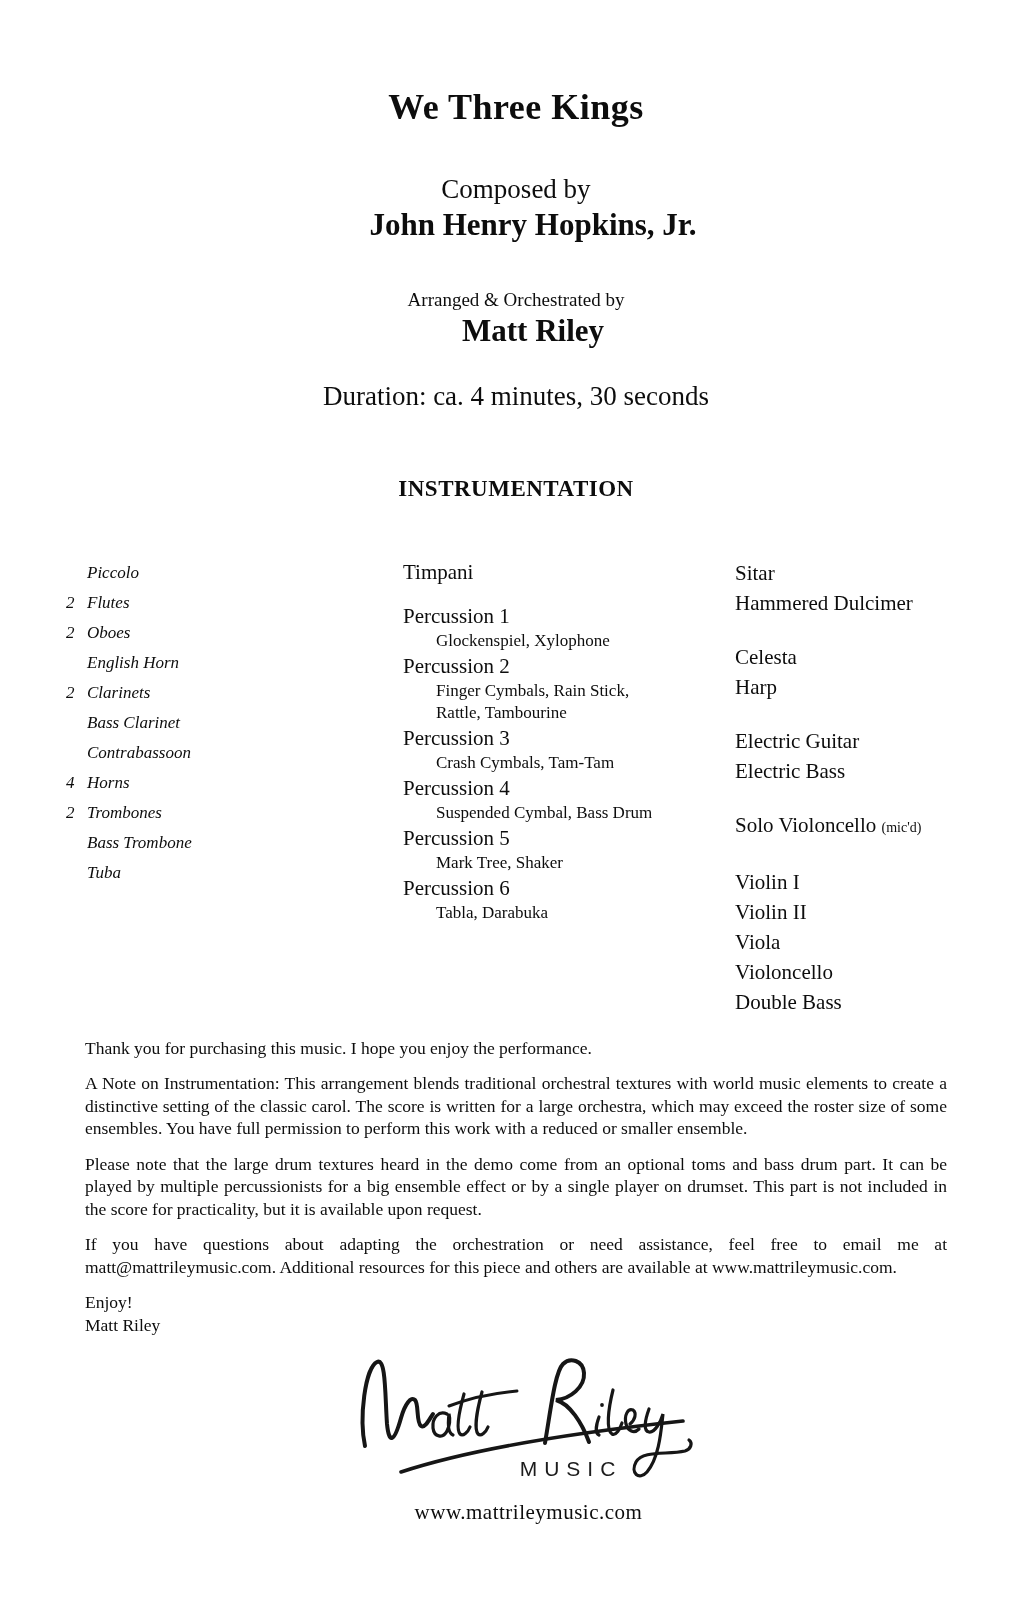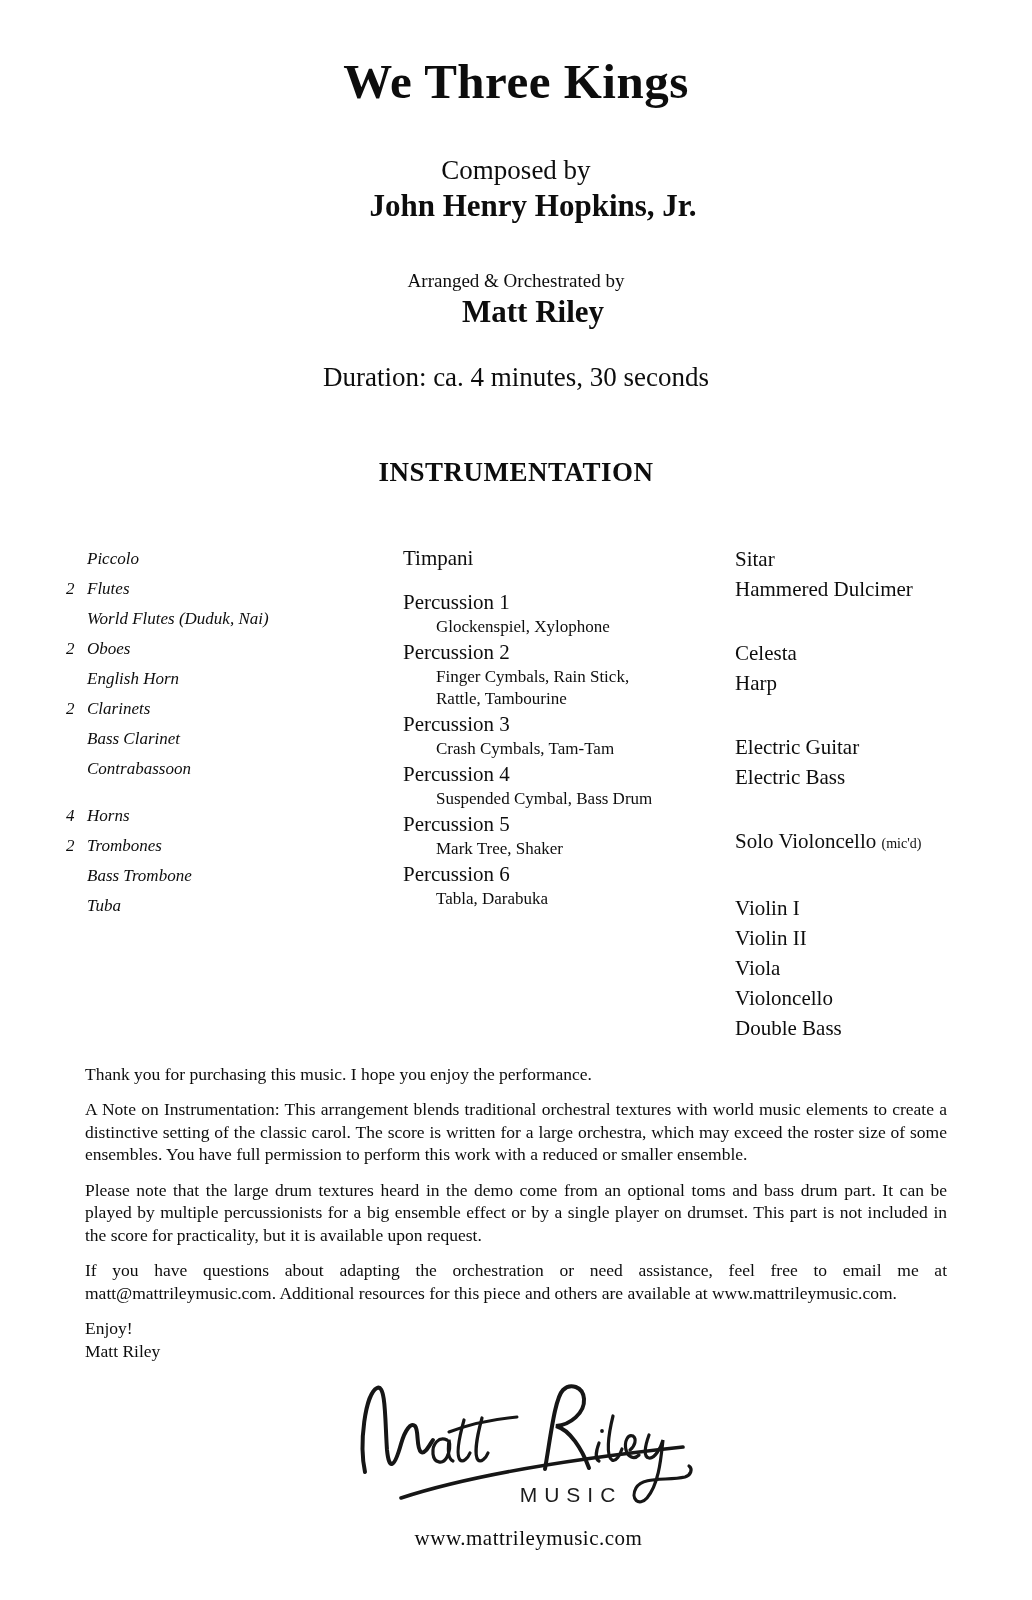--- a/index.html
+++ b/index.html
@@ -10,56 +10,56 @@
     height: 1600px;
     margin: 0 auto;
     background: #ffffff;
     color: #0d0d0d;
     font-family: "Liberation Serif", "DejaVu Serif", serif;
     overflow: hidden;
   }
   .center { text-align: center; }
 
   .title {
-    margin-top: 55px;
-    font-size: 49px;
+    margin-top: 88px;
+    font-size: 36px;
     font-weight: bold;
     line-height: 1.1;
     letter-spacing: 0.5px;
   }
   .byline-label { margin-top: 46px; font-size: 27px; }
   .byline-name  { margin-top: 2px;  font-size: 31px; font-weight: bold; padding-left: 34px; }
   .arr-label    { font-size: 19px; }
   .duration     { margin-top: 32px; font-size: 27px; }
   .section-heading {
     margin-top: 64px;
-    font-size: 27px;
+    font-size: 23px;
     font-weight: bold;
     letter-spacing: 0.5px;
   }
 
   .columns {
     margin-top: 56px;
     display: flex;
     padding-left: 66px;
     padding-right: 50px;
   }
   .col-left   { width: 337px; }
   .col-middle { width: 332px; }
   .col-right  { flex: 1; }
 
   .inst-row { font-size: 17px; line-height: 30px; white-space: nowrap; font-style: italic; }
   .inst-num { display: inline-block; width: 21px; }
-  .inst-group + .inst-group { margin-top: 17px; }
+  .inst-group + .inst-group { }
 
   .perc-entry.first-gap { margin-top: 16px; }
   .perc-head { font-size: 21px; line-height: 28px; }
   .perc-sub  { font-size: 17px; line-height: 22px; padding-left: 33px; white-space: nowrap; }
 
-  .right-group + .right-group { margin-top: 34px; }
+  .right-group + .right-group { margin-top: 24px; }
   .right-row { font-size: 21px; line-height: 30px; white-space: nowrap; }
   .inst-note { font-size: 14px; }
 
   .notes {
     margin-top: 20px;
     padding: 0 85px;
     font-size: 17.5px;
     line-height: 22.5px;
   }
   .notes p { margin-bottom: 13px; }
@@ -85,21 +85,20 @@
 
   <div class="duration center">Duration: ca. 4 minutes, 30 seconds</div>
 
   <div class="section-heading center">INSTRUMENTATION</div>
 
   <div class="columns">
     <div class="col-left" id="col-left">
         <div class="inst-group">
           <div class="inst-row"><span class="inst-num"></span><span class="inst-name">Piccolo</span></div>
           <div class="inst-row"><span class="inst-num">2</span><span class="inst-name">Flutes</span></div>
-          <div class="inst-row"><span class="inst-num"></span><span class="inst-name">World Flutes (Duduk, Nai)</span></div>
           <div class="inst-row"><span class="inst-num">2</span><span class="inst-name">Oboes</span></div>
           <div class="inst-row"><span class="inst-num"></span><span class="inst-name">English Horn</span></div>
           <div class="inst-row"><span class="inst-num">2</span><span class="inst-name">Clarinets</span></div>
           <div class="inst-row"><span class="inst-num"></span><span class="inst-name">Bass Clarinet</span></div>
           <div class="inst-row"><span class="inst-num"></span><span class="inst-name">Contrabassoon</span></div>
         </div>
         <div class="inst-group">
           <div class="inst-row"><span class="inst-num">4</span><span class="inst-name">Horns</span></div>
           <div class="inst-row"><span class="inst-num">2</span><span class="inst-name">Trombones</span></div>
           <div class="inst-row"><span class="inst-num"></span><span class="inst-name">Bass Trombone</span></div>

